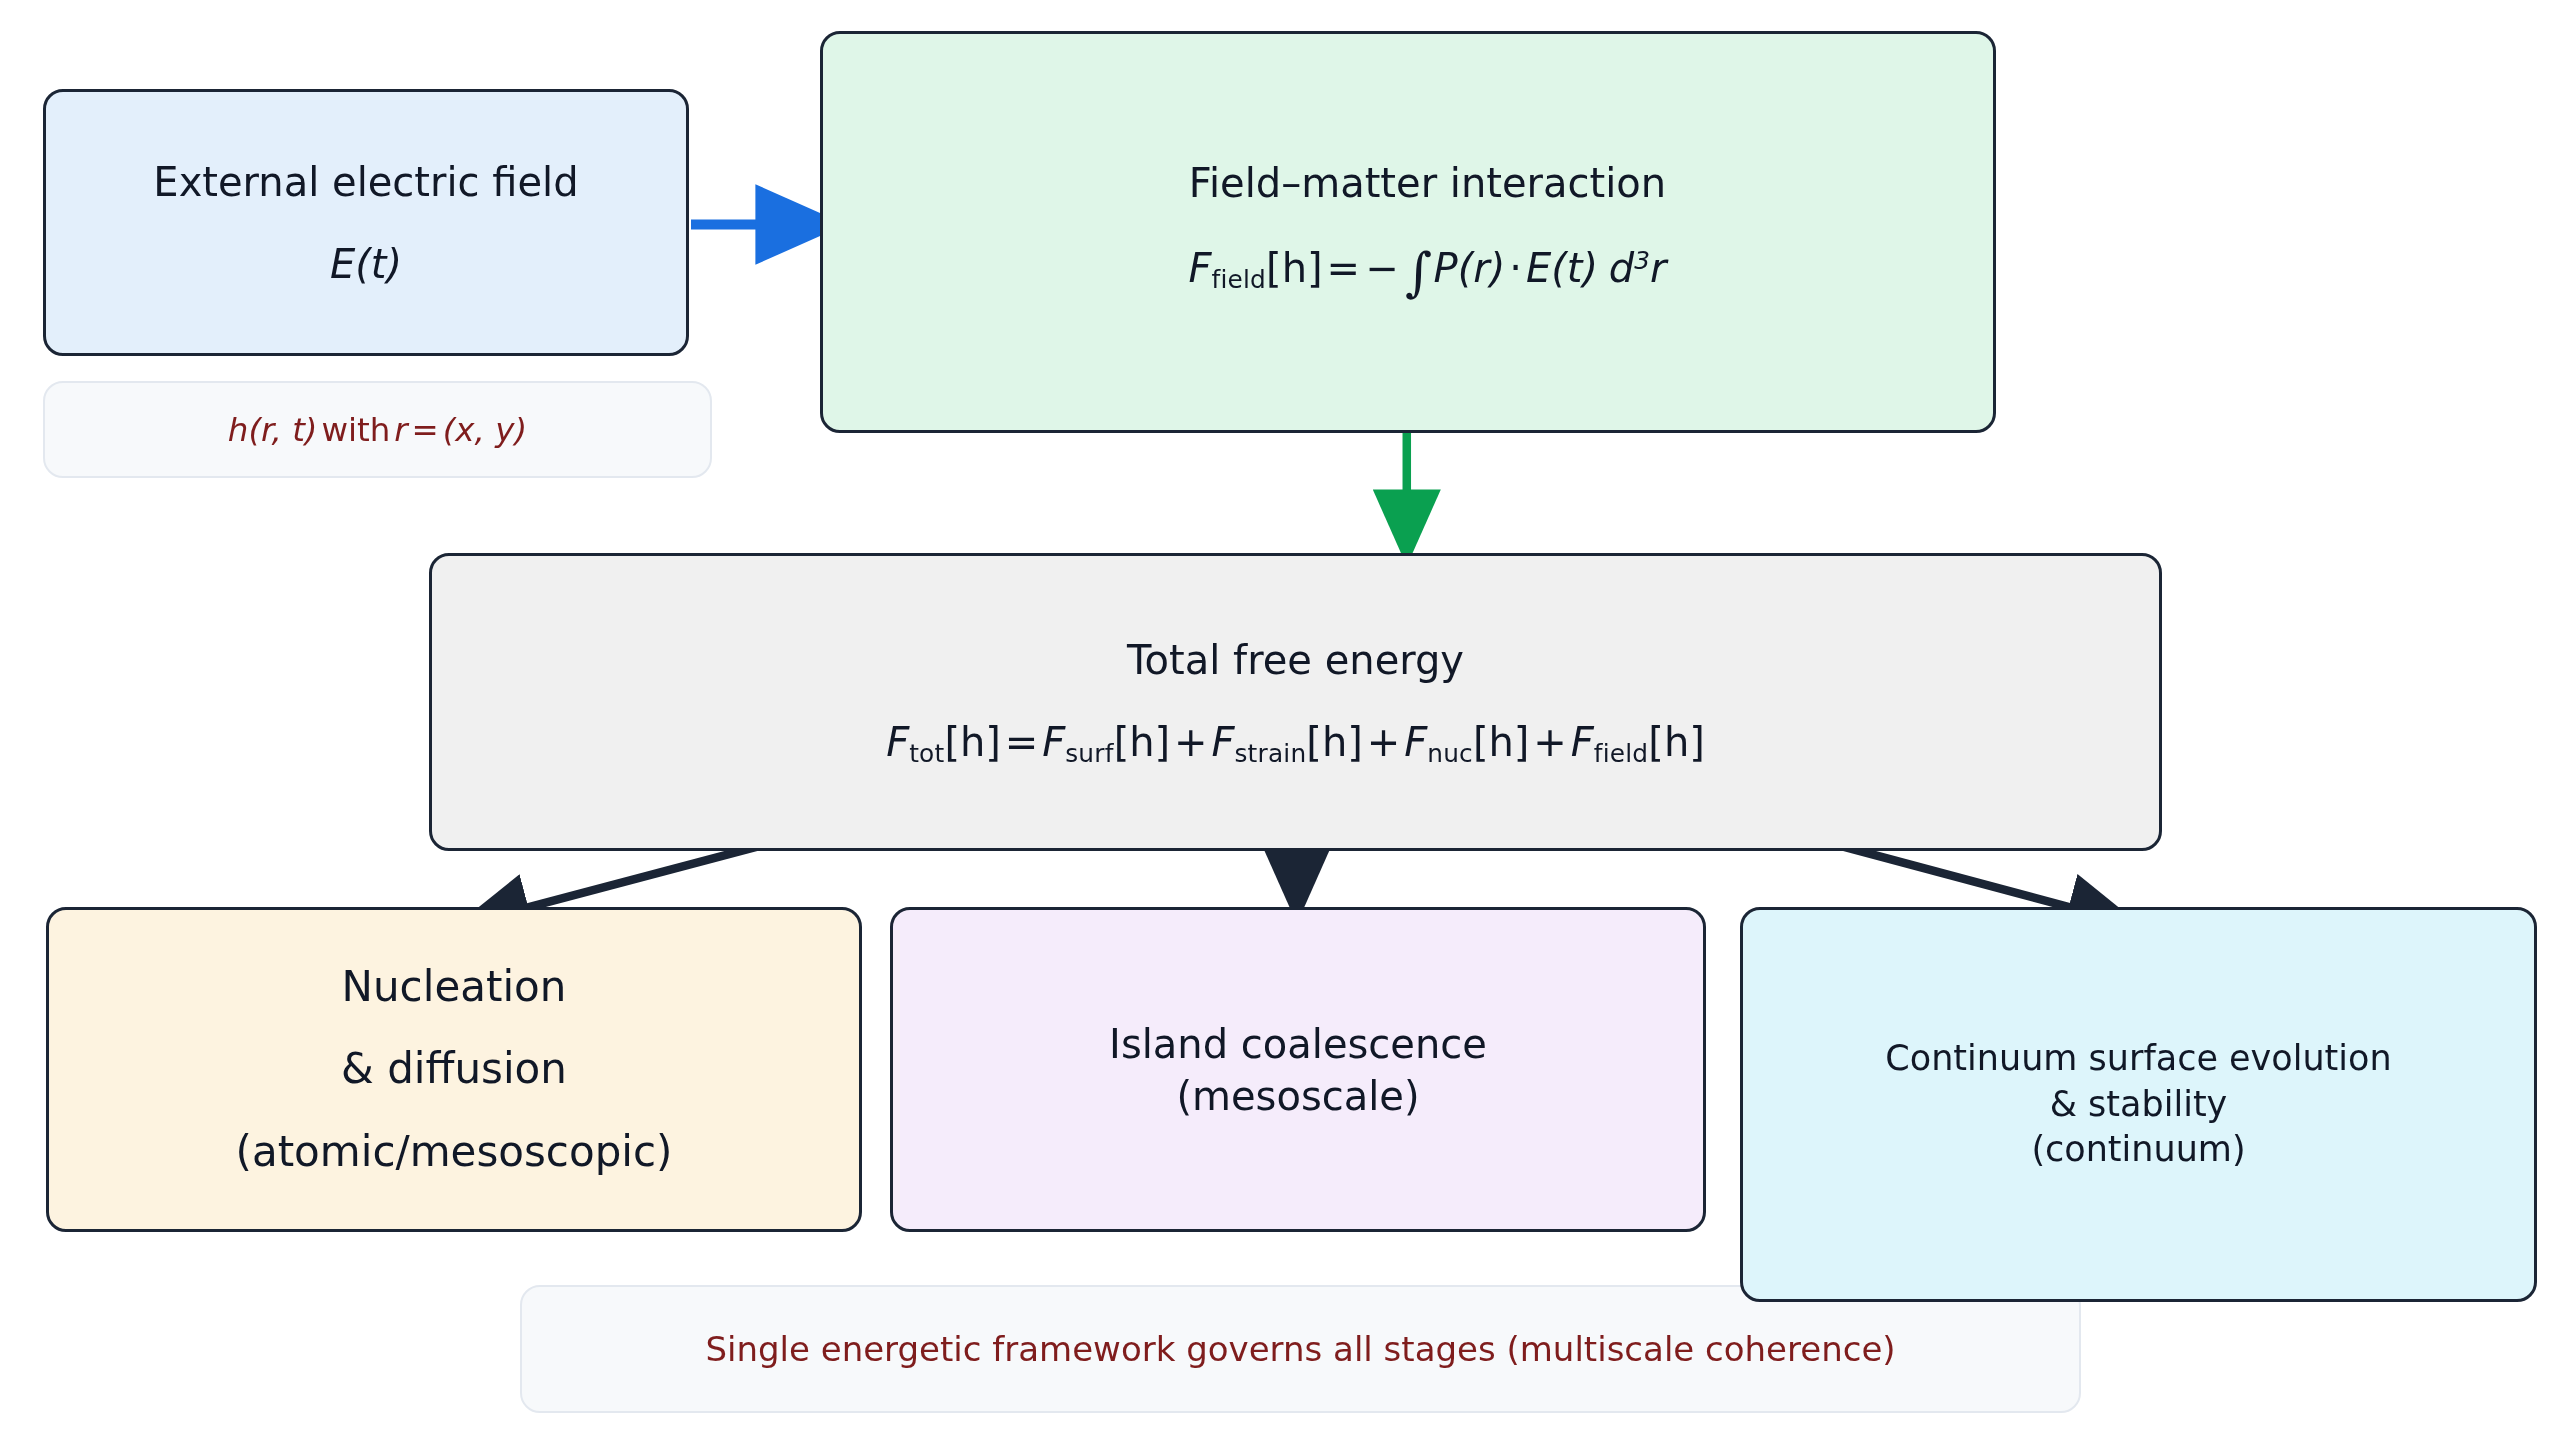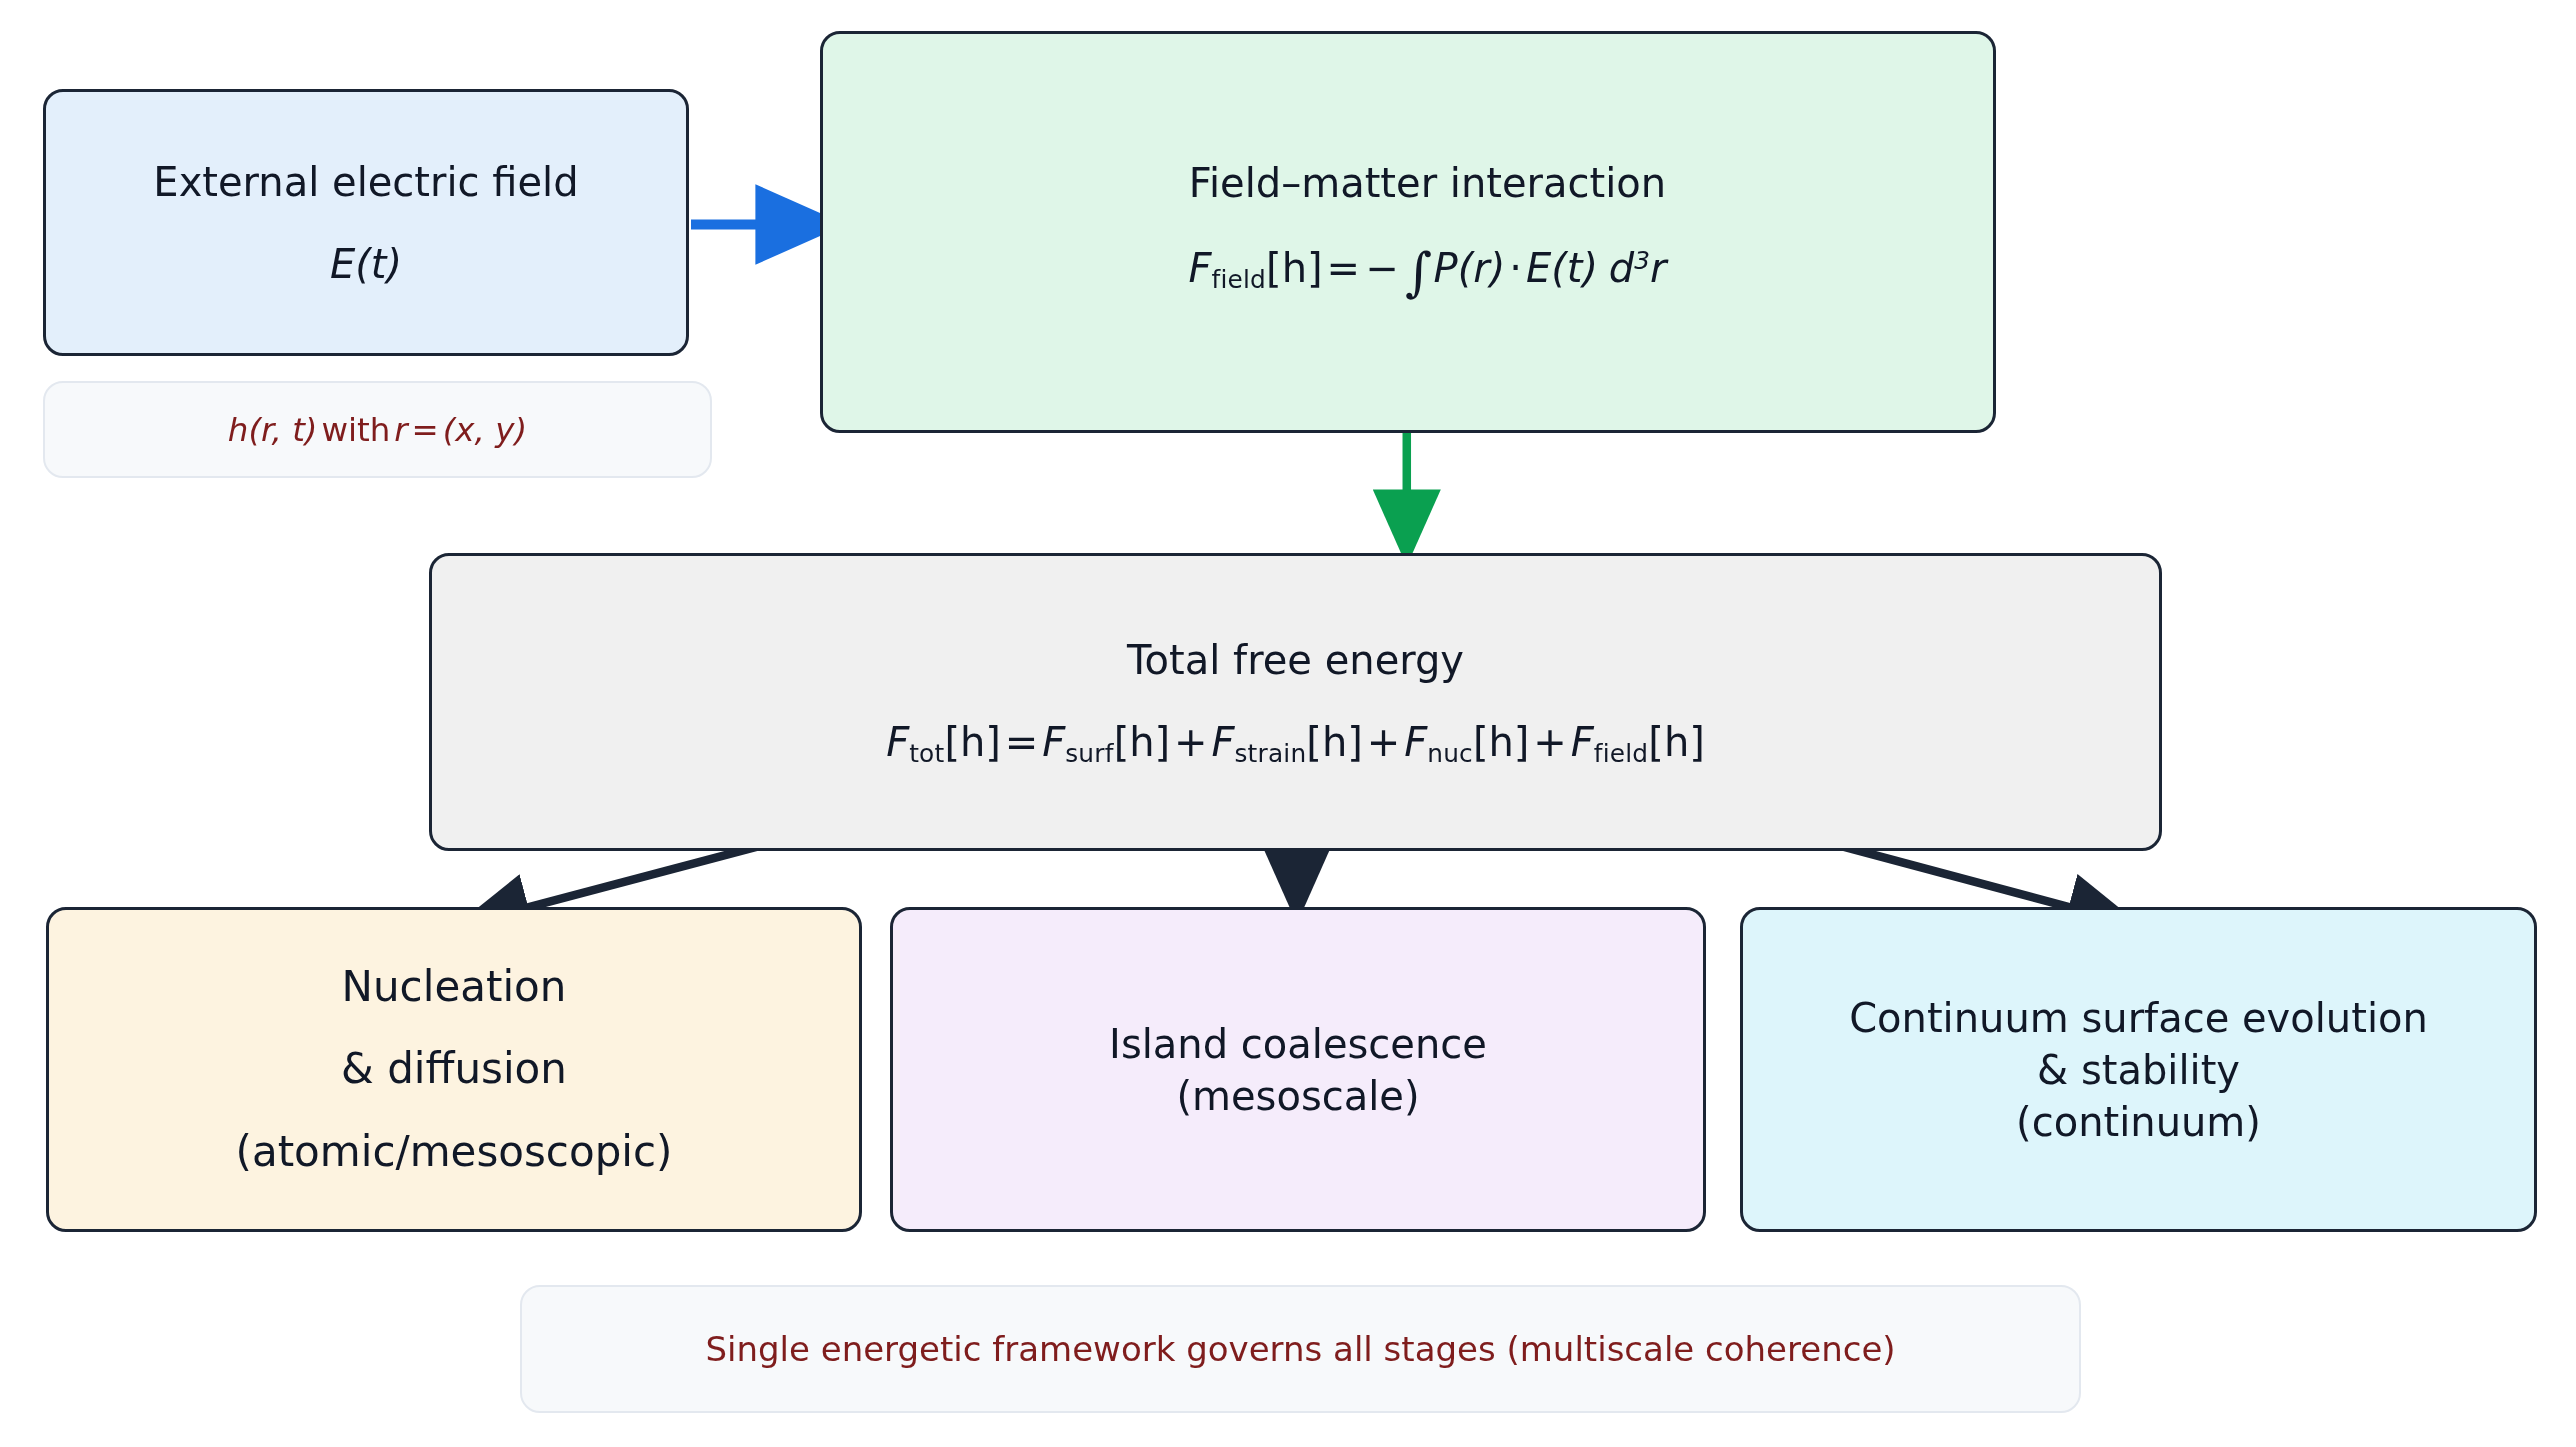--- a/index.html
+++ b/index.html
@@ -69,23 +69,23 @@
     font-size: 42px;
     gap: 28px;
   }
   #node-coalescence {
     left: 890px; top: 907px; width: 816px; height: 325px;
     background: #f5ecfb;
     font-size: 40px;
     justify-content: center;
   }
   #node-continuum {
-    left: 1740px; top: 907px; width: 797px; height: 325px;
+    left: 1740px; top: 907px; width: 797px; height: 395px;
     background: #ddf5fb;
-    font-size: 40px;
+    font-size: 35px;
   }
   #note-height-field {
     left: 43px; top: 381px; width: 669px; height: 97px;
     font-size: 32.5px;
   }
   #note-framework {
     left: 520px; top: 1285px; width: 1561px; height: 128px;
     font-size: 34px;
   }
 

